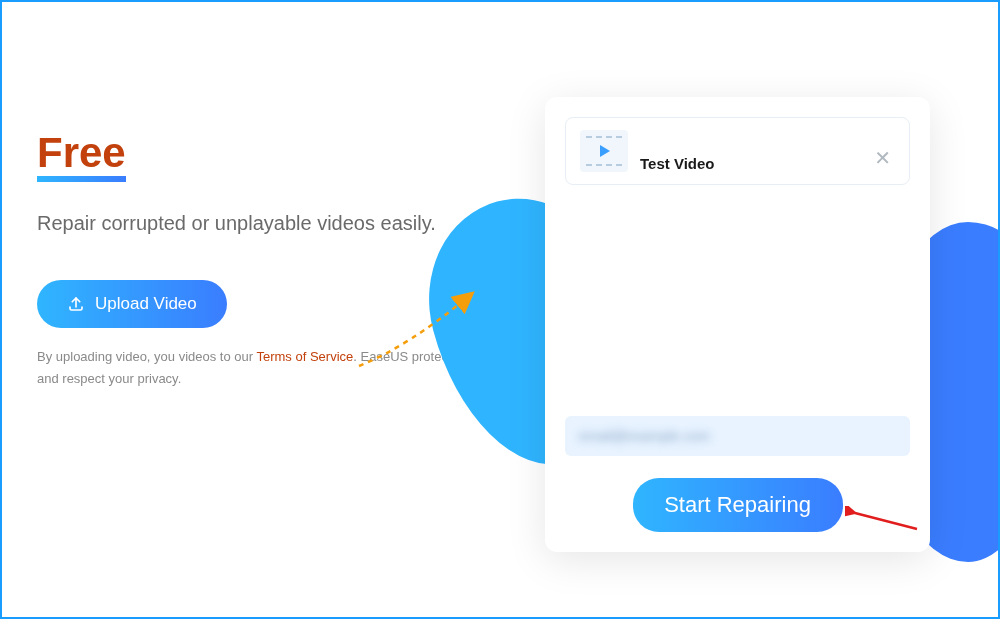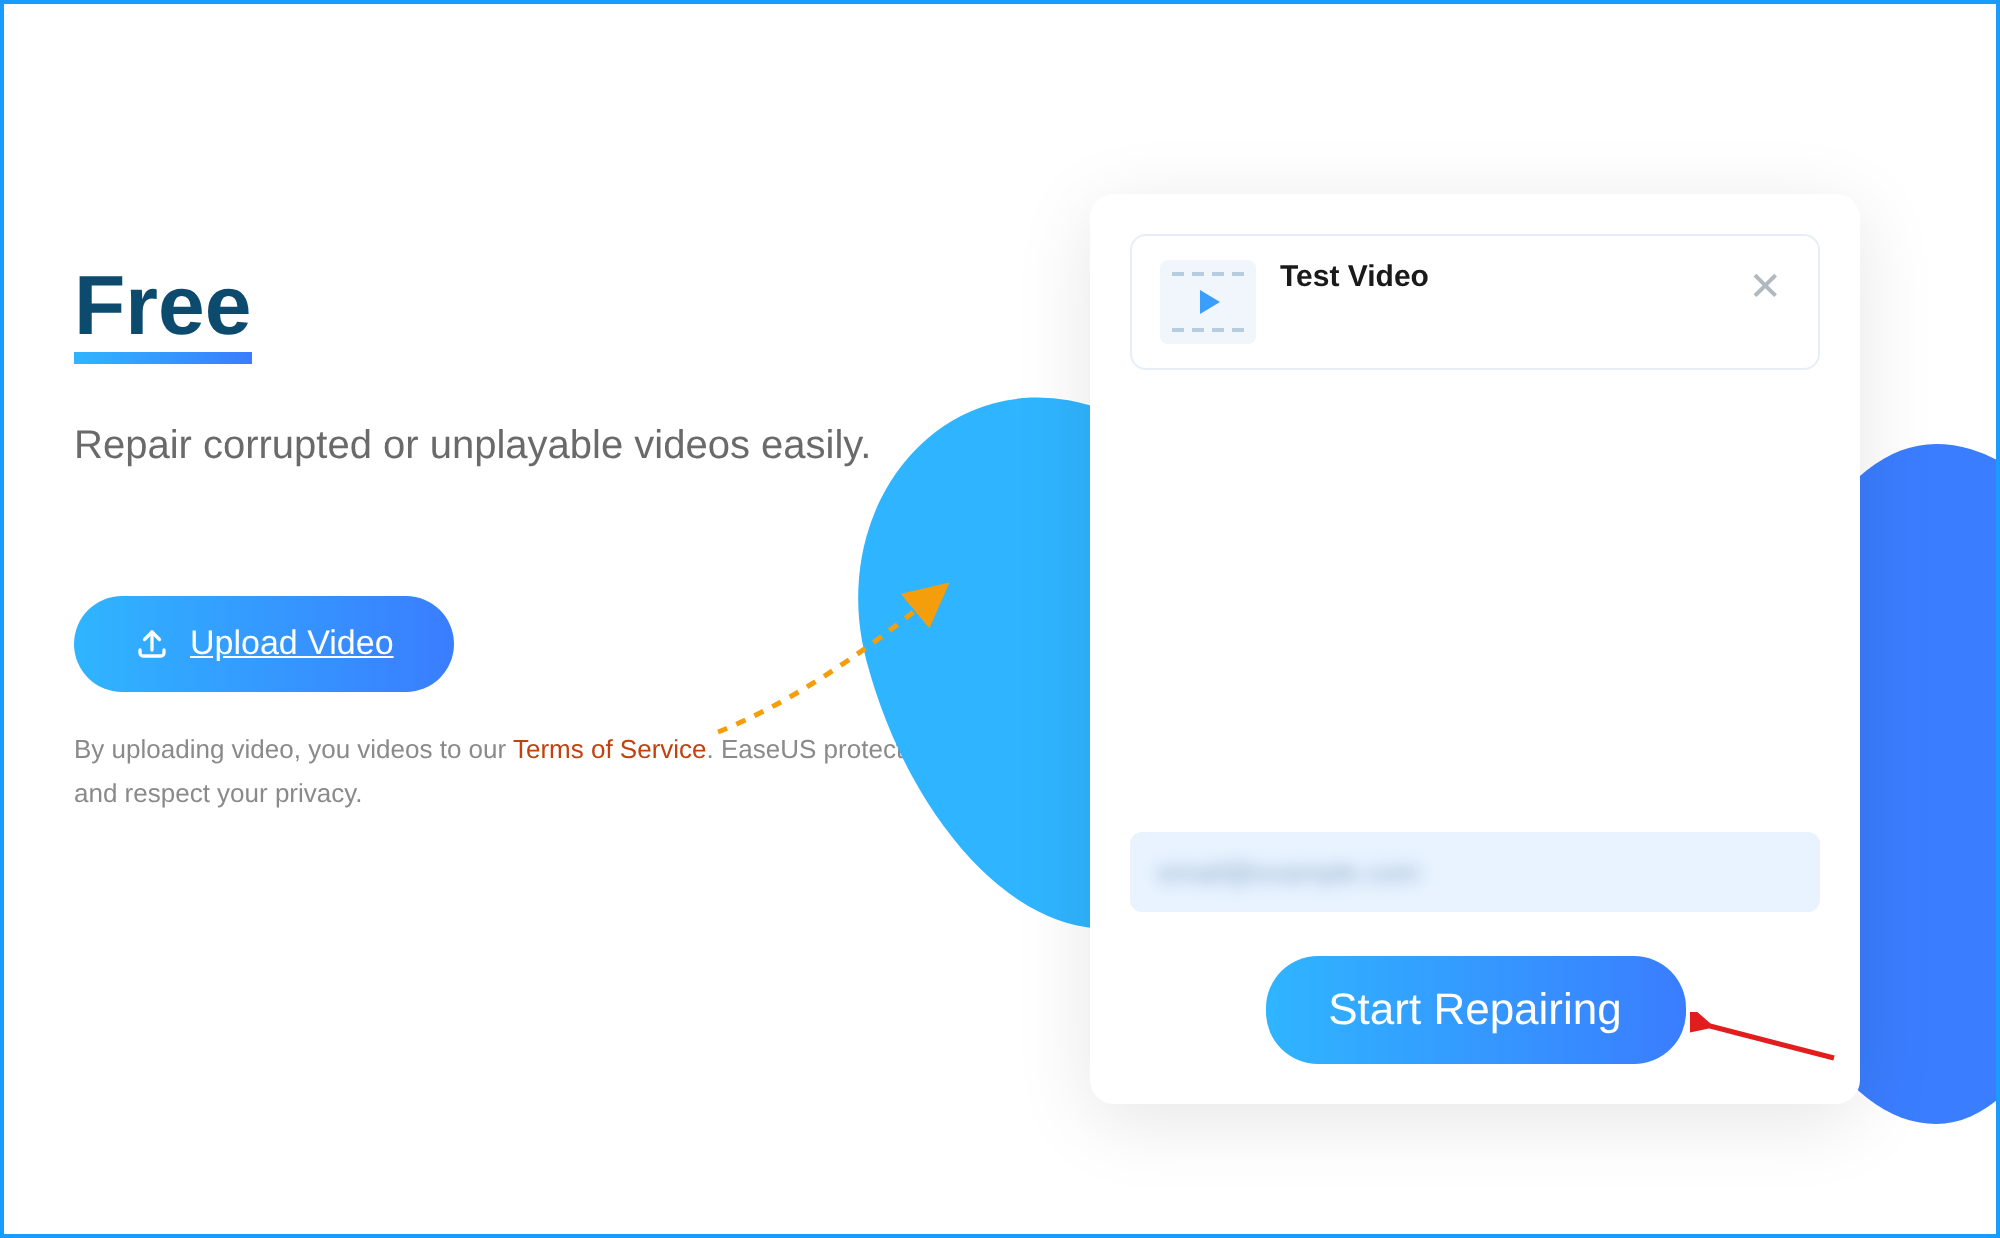--- a/index.html
+++ b/index.html
@@ -22,21 +22,21 @@
       height: 100%;
       position: relative;
     }
     .left-panel {
       width: 47%;
       padding: 130px 0 0 35px;
     }
     .heading-free {
       font-size: 42px;
       font-weight: 800;
-      color: #0c4a6e;
+      color: #c2410c;
       position: relative;
       display: inline-block;
       line-height: 1;
     }
     .heading-free::after {
       content: '';
       position: absolute;
       bottom: -8px;
       left: 0;
       width: 100%;
@@ -51,33 +51,32 @@
       line-height: 1;
     }
     .subtitle {
       font-size: 20px;
       color: #6a6a6a;
       margin-top: 32px;
       line-height: 1.7;
       font-weight: 400;
     }
     .upload-btn {
-      margin-top: 58px;
+      margin-top: 40px;
       background: linear-gradient(90deg, #2fb5ff 0%, #3a7dff 100%);
       color: #fff;
       border: none;
       border-radius: 26px;
       padding: 14px 30px;
       font-size: 17px;
       font-weight: 500;
       display: flex;
       align-items: center;
       gap: 10px;
       cursor: pointer;
-      text-decoration: underline;
     }
     .upload-icon {
       width: 18px;
       height: 18px;
     }
     .terms {
       margin-top: 18px;
       font-size: 13px;
       color: #8a8a8a;
       line-height: 1.7;
@@ -119,21 +118,21 @@
       z-index: 10;
       padding: 20px;
       display: flex;
       flex-direction: column;
     }
     .file-item {
       border: 1px solid #e8eef5;
       border-radius: 8px;
       padding: 12px 14px;
       display: flex;
-      align-items: flex-start;
+      align-items: flex-end;
       gap: 12px;
     }
     .file-thumb {
       width: 48px;
       height: 42px;
       background: #f0f6fc;
       border-radius: 4px;
       display: flex;
       flex-direction: column;
       align-items: center;

